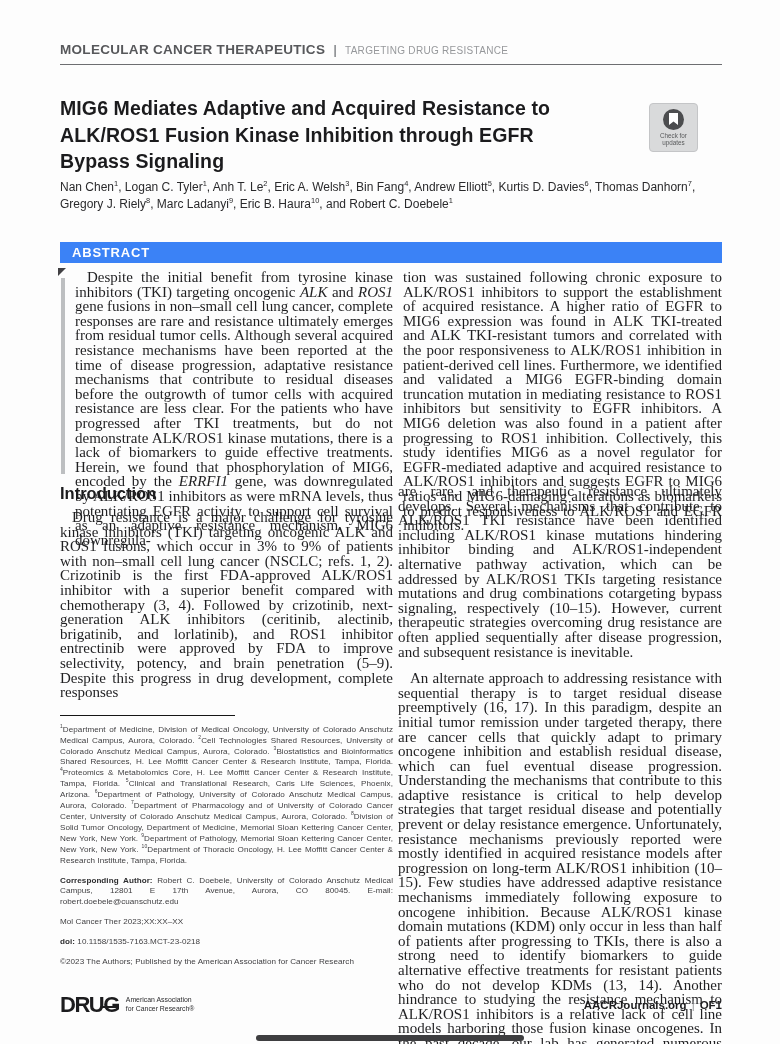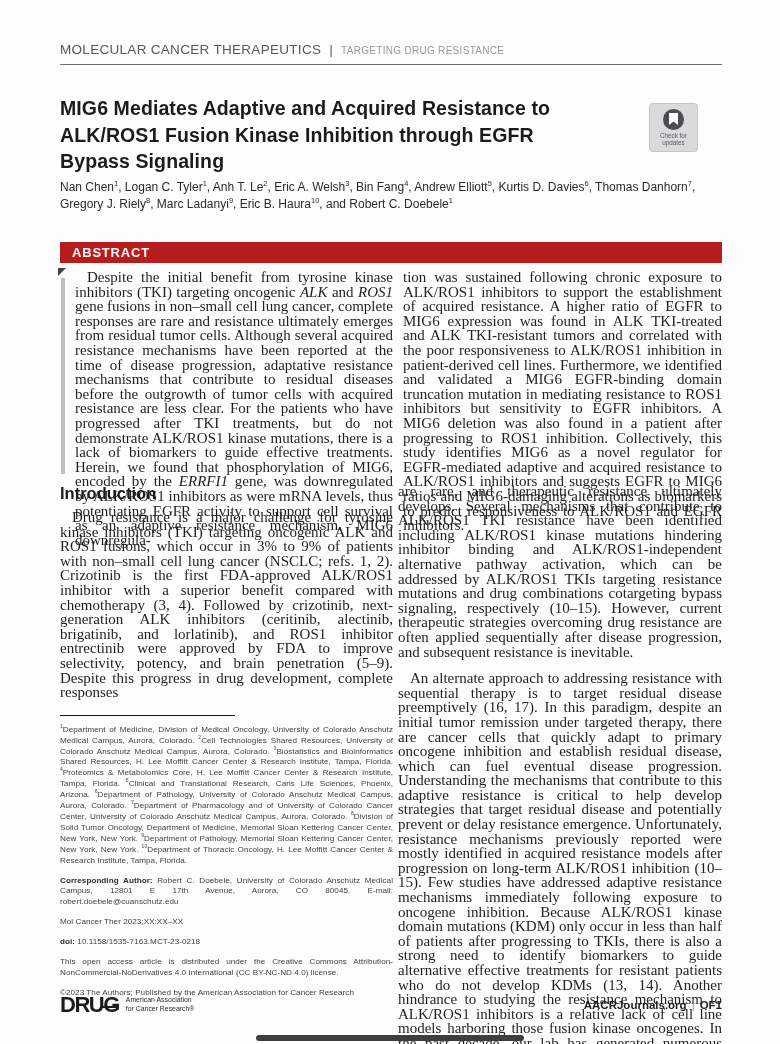--- a/index.html
+++ b/index.html
@@ -3,37 +3,37 @@
 <meta charset="utf-8">
 <style>
   html,body{margin:0;padding:0;}
   body{width:780px;height:1044px;position:relative;background:#fdfdfd;
        font-family:"Liberation Sans",sans-serif;color:#232325;overflow:hidden;}
   sup{font-size:62%;line-height:0;vertical-align:super;}
   i{font-style:italic;} b{font-weight:bold;}
 
   
   .jheader{position:absolute;left:60px;top:42px;width:662px;display:flex;align-items:baseline;gap:8px;white-space:nowrap;}
-  .jname{font-weight:normal;font-size:13.5px;letter-spacing:.3px;color:#57585b;}
+  .jname{font-weight:bold;font-size:13.5px;letter-spacing:.3px;color:#57585b;}
   .jdiv{color:#939598;font-size:13.5px;font-weight:bold;}
   .jsection{color:#96989b;font-size:10px;letter-spacing:.3px;}
   .jrule{position:absolute;left:60px;top:64px;width:662px;border-top:1.6px solid #6d6e71;}
 
   
   .title{position:absolute;left:60px;top:95px;width:590px;font-size:19.5px;line-height:26.5px;font-weight:bold;color:#1b1b1d;letter-spacing:.1px;}
   .badge{position:absolute;left:649px;top:103px;width:47px;height:47px;background:#d9dadb;border:1px solid #c4c5c7;border-radius:4px;
          display:flex;flex-direction:column;align-items:center;justify-content:center;cursor:pointer;}
   .badge-circle{width:21px;height:21px;border-radius:50%;background:#4c4d4f;display:flex;align-items:center;justify-content:center;margin-bottom:2px;}
   .badge-bookmark{width:9px;height:12px;background:#fff;clip-path:polygon(0 0,100% 0,100% 100%,50% 70%,0 100%);}
   .badge-txt{font-size:6.3px;line-height:7.5px;color:#58595b;text-align:center;}
 
   .authors{position:absolute;left:60px;top:179px;width:662px;font-size:12px;line-height:17px;color:#2a2a2c;}
 
   
-  .abs-bar{position:absolute;left:60px;top:242px;width:650px;height:21px;background:#b91c1c;color:#fff;
+  .abs-bar{position:absolute;left:60px;top:242px;width:650px;height:21px;background:#3b82f6;color:#fff;
            font-weight:bold;font-size:13px;letter-spacing:.8px;line-height:21px;padding-left:12px;}
   .abs-body{position:absolute;left:60px;top:270px;width:662px;}
   .abs-rail{position:absolute;left:1px;top:8px;height:196px;width:4px;background:#bdbfc1;}
   .abs-tri{position:absolute;left:-2px;top:-2px;width:0;height:0;border-top:8px solid #414043;border-right:8px solid transparent;}
   .abs-cols{display:flex;padding-left:15px;}
   .serif{font-family:"Liberation Serif",serif;font-size:15px;line-height:14.6px;text-align:justify;color:#1f1f21;}
   .abs-c1{width:318px;margin-right:10px;text-indent:12px;}
   .abs-c2{width:319px;}
 
   
@@ -98,21 +98,20 @@
 
 <div class="intro">
   <div class="icol1">
     <div class="ihead">Introduction</div>
     <div class="serif ipara">Drug resistance is a major challenge for tyrosine kinase inhibitors (TKI) targeting oncogenic ALK and ROS1 fusions, which occur in 3% to 9% of patients with non–small cell lung cancer (NSCLC; refs. 1, 2). Crizotinib is the first FDA-approved ALK/ROS1 inhibitor with a superior benefit compared with chemotherapy (3, 4). Followed by crizotinib, next-generation ALK inhibitors (ceritinib, alectinib, brigatinib, and lorlatinib), and ROS1 inhibitor entrectinib were approved by FDA to improve selectivity, potency, and brain penetration (5–9). Despite this progress in drug development, complete responses</div>
     <div class="fn-sep"></div>
     <div class="fn"><sup>1</sup><span>Department of Medicine, Division of Medical Oncology, University of Colorado Anschutz Medical Campus, Aurora, Colorado. </span><sup>2</sup><span>Cell Technologies Shared Resources, University of Colorado Anschutz Medical Campus, Aurora, Colorado. </span><sup>3</sup><span>Biostatistics and Bioinformatics Shared Resources, H. Lee Moffitt Cancer Center &amp; Research Institute, Tampa, Florida. </span><sup>4</sup><span>Proteomics &amp; Metabolomics Core, H. Lee Moffitt Cancer Center &amp; Research Institute, Tampa, Florida. </span><sup>5</sup><span>Clinical and Translational Research, Caris Life Sciences, Phoenix, Arizona. </span><sup>6</sup><span>Department of Pathology, University of Colorado Anschutz Medical Campus, Aurora, Colorado. </span><sup>7</sup><span>Department of Pharmacology and of University of Colorado Cancer Center, University of Colorado Anschutz Medical Campus, Aurora, Colorado. </span><sup>8</sup><span>Division of Solid Tumor Oncology, Department of Medicine, Memorial Sloan Kettering Cancer Center, New York, New York. </span><sup>9</sup><span>Department of Pathology, Memorial Sloan Kettering Cancer Center, New York, New York. </span><sup>10</sup><span>Department of Thoracic Oncology, H. Lee Moffitt Cancer Center &amp; Research Institute, Tampa, Florida.</span></div>
     <div class="fn"><b>Corresponding Author:</b><span> Robert C. Doebele, University of Colorado Anschutz Medical Campus, 12801 E 17th Avenue, Aurora, CO 80045. E-mail: robert.doebele@cuanschutz.edu</span></div>
     <div class="fn">Mol Cancer Ther 2023;XX:XX–XX</div>
     <div class="fn"><b>doi:</b><span> 10.1158/1535-7163.MCT-23-0218</span></div>
-    <div class="fn">This open access article is distributed under the Creative Commons Attribution-NonCommercial-NoDerivatives 4.0 International (CC BY-NC-ND 4.0) license.</div>
     <div class="fn">©2023 The Authors; Published by the American Association for Cancer Research</div>
   </div>
   <div class="icol2">
     <div class="serif">are rare, and therapeutic resistance ultimately develops. Several mechanisms that contribute to ALK/ROS1 TKI resistance have been identified including ALK/ROS1 kinase mutations hindering inhibitor binding and ALK/ROS1-independent alternative pathway activation, which can be addressed by ALK/ROS1 TKIs targeting resistance mutations and drug combinations cotargeting bypass signaling, respectively (10–15). However, current therapeutic strategies overcoming drug resistance are often applied sequentially after disease progression, and subsequent resistance is inevitable.</div>
     <div class="serif ipara2">An alternate approach to addressing resistance with sequential therapy is to target residual disease preemptively (16, 17). In this paradigm, despite an initial tumor remission under targeted therapy, there are cancer cells that quickly adapt to primary oncogene inhibition and establish residual disease, which can fuel eventual disease progression. Understanding the mechanisms that contribute to this adaptive resistance is critical to help develop strategies that target residual disease and potentially prevent or delay resistance emergence. Unfortunately, resistance mechanisms previously reported were mostly identified in acquired resistance models after progression on long-term ALK/ROS1 inhibition (10–15). Few studies have addressed adaptive resistance mechanisms immediately following exposure to oncogene inhibition. Because ALK/ROS1 kinase domain mutations (KDM) only occur in less than half of patients after progressing to TKIs, there is also a strong need to identify biomarkers to guide alternative effective treatments for resistant patients who do not develop KDMs (13, 14). Another hindrance to studying the resistance mechanism to ALK/ROS1 inhibitors is a relative lack of cell line models harboring those fusion kinase oncogenes. In the past decade, our lab has generated numerous patient-derived ALK and ROS1 cell lines, which represent a unique and valuable resource for studying the resistance mechanisms to ALK/ROS1 inhibitors (13).</div>
   </div>
 </div>
 
 <div class="footer-left">
   <div class="aacr">DRUG</div>

